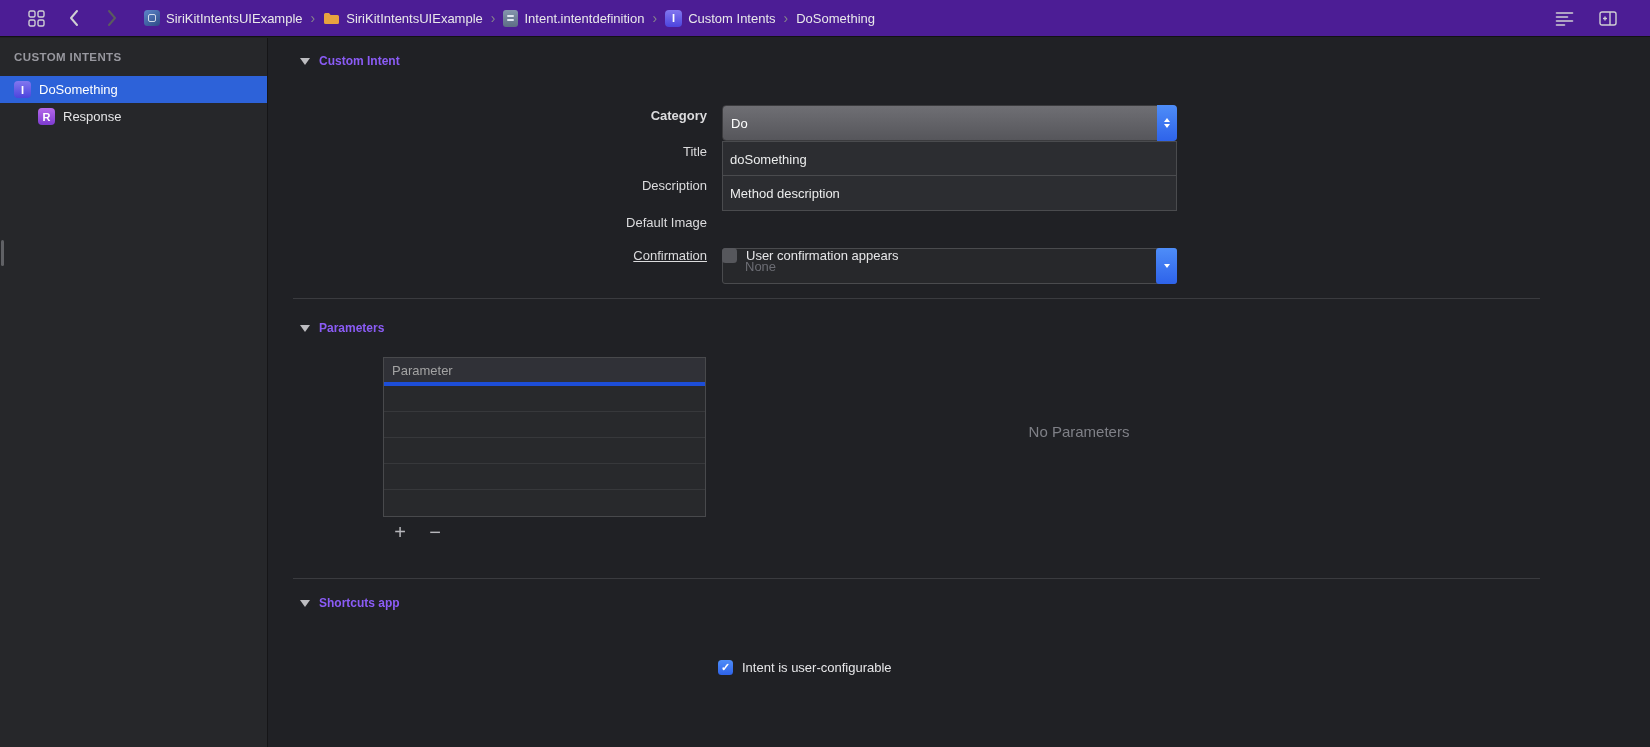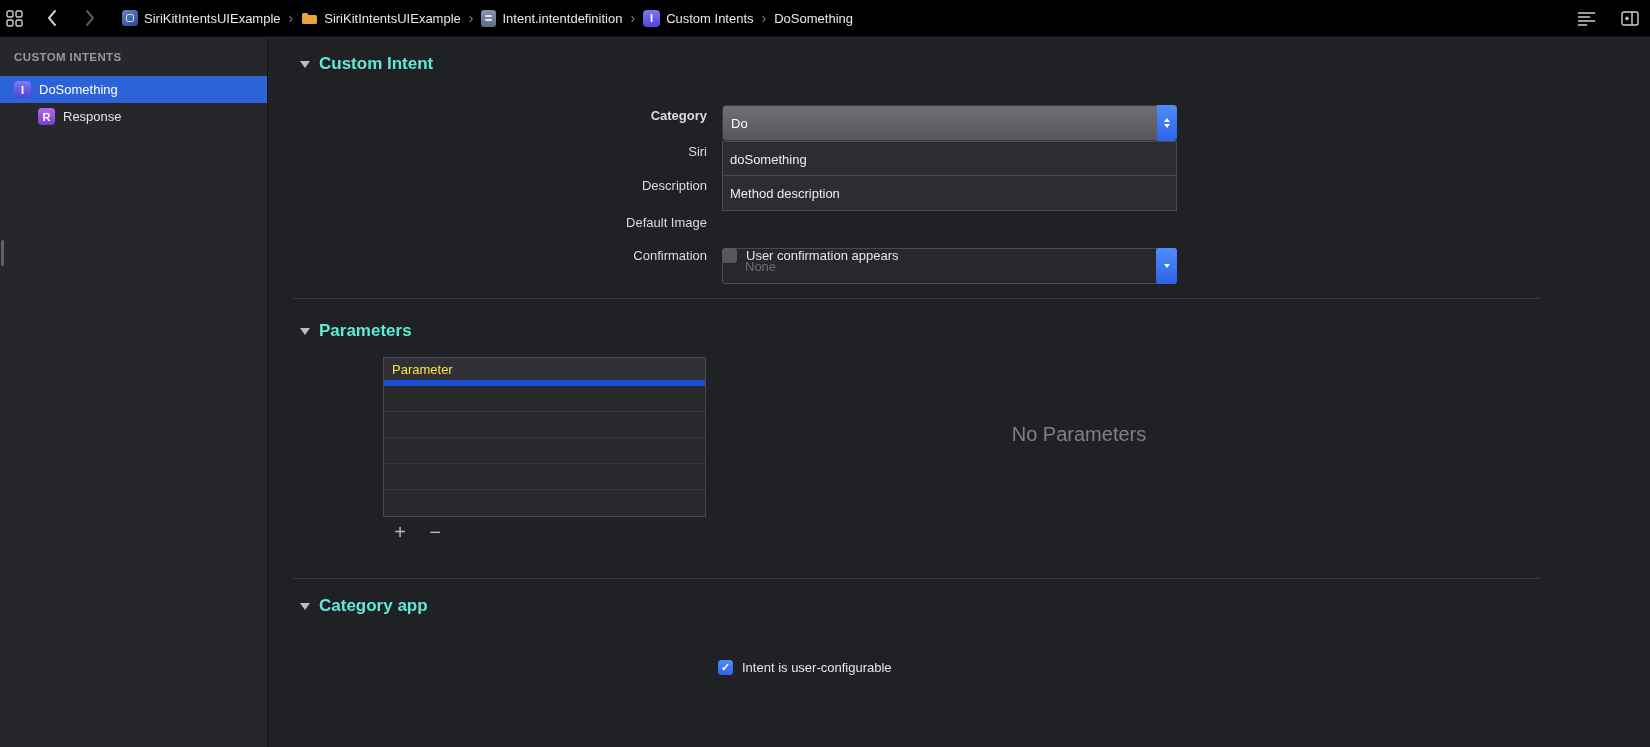--- a/index.html
+++ b/index.html
@@ -6,22 +6,22 @@
   html,body { width:1650px; height:747px; }
   body {
     font-family:"Liberation Sans", sans-serif;
     background:#202125; color:#dfdfe1; font-size:13px; overflow:hidden;
   }
   .window { position:relative; width:1650px; height:747px; }
 
   
   .topbar {
     position:absolute; top:0; left:0; right:0; height:37px;
-    background:#000000; border-bottom:1px solid #121214;
-    display:flex; align-items:center; padding:0 2px;
+    background:#4c1d95; border-bottom:1px solid #121214;
+    display:flex; align-items:center; padding:0 24px;
   }
   .tb-icon { display:flex; align-items:center; justify-content:center; width:24px; height:24px; flex:0 0 auto; }
   .nav-group { display:flex; align-items:center; gap:14px; margin:0 10px 0 14px; }
   .crumbs { display:flex; align-items:center; margin-left:10px; white-space:nowrap; }
   .crumb { display:flex; align-items:center; gap:6px; cursor:default; }
   .crumb-label { color:#e8e8ea; font-size:13px; }
   .crumb-sep { color:#86868b; margin:0 8px; font-size:14px; }
   .tb-right { margin-left:auto; display:flex; align-items:center; gap:20px; padding-right:6px; }
 
   .app-icon { width:16px; height:16px; border-radius:3.5px;
@@ -54,21 +54,21 @@
     padding-left:14px; color:#e4e4e6; cursor:default; }
   .side-row.selected { background:#2d62d9; color:#ffffff; }
   .side-row.indent { padding-left:38px; }
   .edge-scroll { position:absolute; left:1px; top:240px; width:3px; height:26px;
     background:#6f7074; border-radius:2px; opacity:.8; }
 
   
   .main { position:absolute; top:38px; left:269px; right:0; bottom:0; background:#202125; }
 
   .section-header { position:absolute; display:flex; align-items:center; gap:9px;
-    font-weight:700; font-size:17px; color:#5eead4; }
+    font-weight:700; font-size:12px; color:#8b5cf6; }
   .disclosure { width:0; height:0; border-left:5.5px solid transparent;
     border-right:5.5px solid transparent; border-top:7px solid #bdbdc1; cursor:pointer; }
 
   .field-label { position:absolute; left:0; width:438px; text-align:right;
     line-height:21px; color:#dcdcde; font-size:13px; }
   .control { position:absolute; left:453px; width:455px; height:36px; font-size:13px; }
 
   .popup { background:linear-gradient(#6f6f74,#56565b); border:1px solid #3b3b3e;
     border-radius:4px; color:#ffffff; display:flex; align-items:center;
     padding-left:8px; position:relative; cursor:default; }
@@ -93,31 +93,31 @@
   .checkbox { width:15px; height:15px; border-radius:3.5px; background:#56575c;
     flex:0 0 auto; cursor:pointer; }
   .checkbox.checked { background:linear-gradient(#4e8df8,#2e63ea);
     color:#fff; display:flex; align-items:center; justify-content:center;
     font-size:11px; font-weight:700; }
 
   .divider { position:absolute; left:24px; width:1247px; height:1px; background:#3a3b3f; }
 
   .param-table { position:absolute; left:114px; top:319px; width:323px;
     border:1px solid #48494c; background:#28292c; }
-  .param-head { height:28px; background:#303137; border-bottom:6px solid #1d4ed8;
-    display:flex; align-items:center; padding-left:8px; color:#fde047; }
+  .param-head { height:28px; background:#303137; border-bottom:4px solid #1d4ed8;
+    display:flex; align-items:center; padding-left:8px; color:#a3a3a3; }
   .param-row { height:26px; border-bottom:1px solid #37383b; }
   .param-row:last-child { border-bottom:none; }
 
   .table-buttons { position:absolute; left:121px; top:484px; display:flex; gap:15px;
     color:#b7b7bc; font-size:20px; line-height:20px; }
   .table-buttons span { cursor:pointer; width:20px; text-align:center; }
 
   .no-params { position:absolute; left:660px; top:385px; width:300px;
-    text-align:center; font-size:20px; color:#7f8087; }
+    text-align:center; font-size:15px; color:#7f8087; }
 
   .help-text { position:absolute; color:#828288; font-size:12.5px; }
 </style>
 </head>
 <body>
 
 <div class="window">
 
   <div class="topbar">
     <div class="tb-icon">
@@ -219,39 +219,39 @@
 
     <div class="field-label" style="top:67px;font-weight:bold;">Category</div>
     <div class="control popup" style="top:67px;">
       <span>Do</span>
       <span class="popup-cap">
         <span class="tri-up"></span>
           <span class="tri-down"></span>
       </span>
     </div>
 
-    <div class="field-label" style="top:103px;">Siri</div>
+    <div class="field-label" style="top:103px;">Title</div>
     <div class="control textfield" style="top:103px;">
       <span>doSomething</span>
     </div>
 
     <div class="field-label" style="top:137px;">Description</div>
     <div class="control textfield" style="top:137px;">
       <span>Method description</span>
     </div>
 
     <div class="field-label" style="top:174px;">Default Image</div>
     <div class="control combo" style="top:174px;">
       <span>None</span>
       <span class="combo-btn">
           <span class="tri-down"></span>
         </span>
     </div>
 
-    <div class="field-label" style="top:207px;">Confirmation</div>
+    <div class="field-label" style="top:207px;text-decoration:underline;">Confirmation</div>
     <div class="checkrow" style="left:453px; top:207px; height:21px;">
       <span class="checkbox"></span>
       <span>User confirmation appears</span>
     </div>
 
     <div class="divider" style="top:260px;"></div>
 
     <div class="section-header" style="left:31px; top:283px;">
       <span class="disclosure"></span>
       <span>Parameters</span>
@@ -270,21 +270,21 @@
       <span>+</span>
       <span>−</span>
     </div>
 
     <div class="no-params">No Parameters</div>
 
     <div class="divider" style="top:540px;"></div>
 
     <div class="section-header" style="left:31px; top:558px;">
       <span class="disclosure"></span>
-      <span>Category app</span>
+      <span>Shortcuts app</span>
     </div>
 
     <div class="checkrow" style="left:449px; top:619px; height:21px;">
       <span class="checkbox checked">✓</span>
       <span>Intent is user-configurable</span>
     </div>
 
   </div>
 </div>
 

